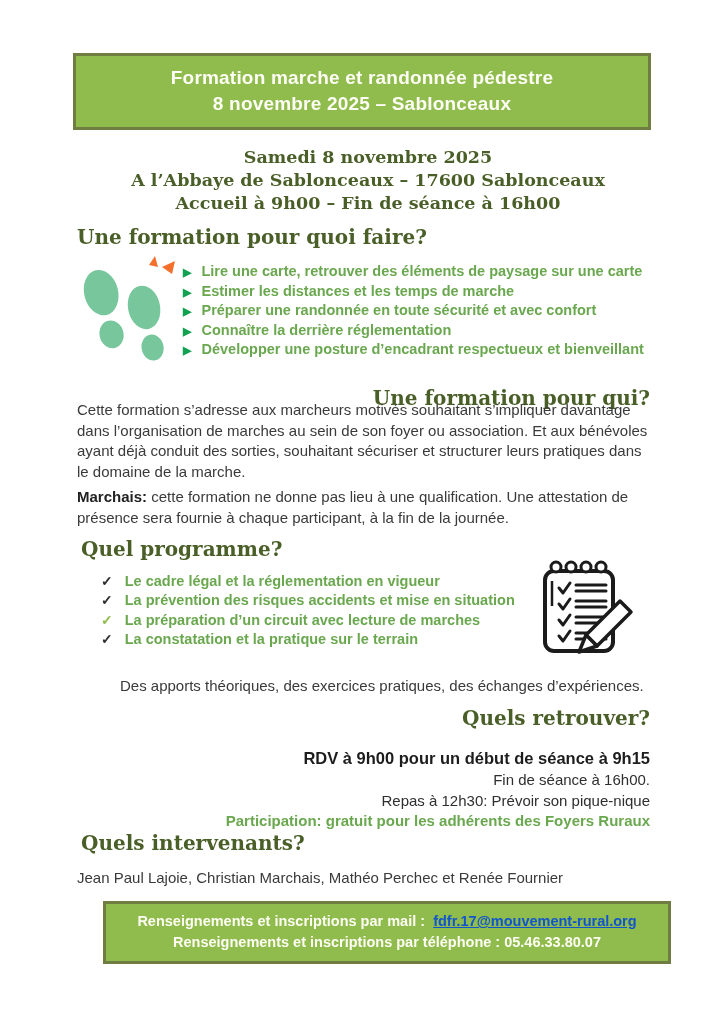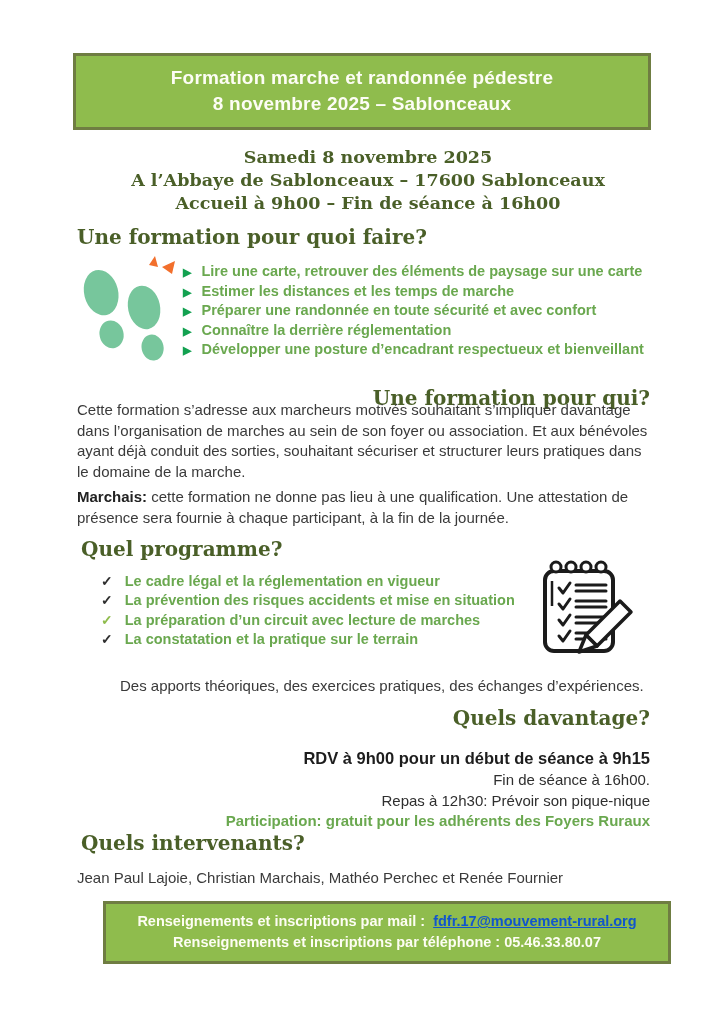--- a/index.html
+++ b/index.html
@@ -208,21 +208,21 @@
       </g>
       <g fill="#ffffff" stroke="#1b1b1b" stroke-width="3.5" stroke-linejoin="round">
         <polygon points="95,47 106,58 72,92 61,81"></polygon>
         <polygon points="61,81 72,92 54,98"></polygon>
       </g>
     </svg>
   </div>
 
   <div class="apports">Des apports théoriques, des exercices pratiques, des échanges d’expériences.</div>
 
-  <div class="h h-horaires">Quels davantage?</div>
+  <div class="h h-horaires">Quels retrouver?</div>
 
   <div class="horaires">
     <div class="l1">RDV à 9h00 pour un début de séance à 9h15</div>
     <div class="l2">Fin de séance à 16h00.</div>
     <div class="l3">Repas à 12h30: Prévoir son pique-nique</div>
     <div class="l4">Participation:  gratuit pour les  adhérents des Foyers Ruraux</div>
   </div>
 
   <div class="h h-interv">Quels intervenants?</div>
   <div class="names">Jean Paul Lajoie, Christian Marchais, Mathéo Perchec et Renée Fournier</div>

